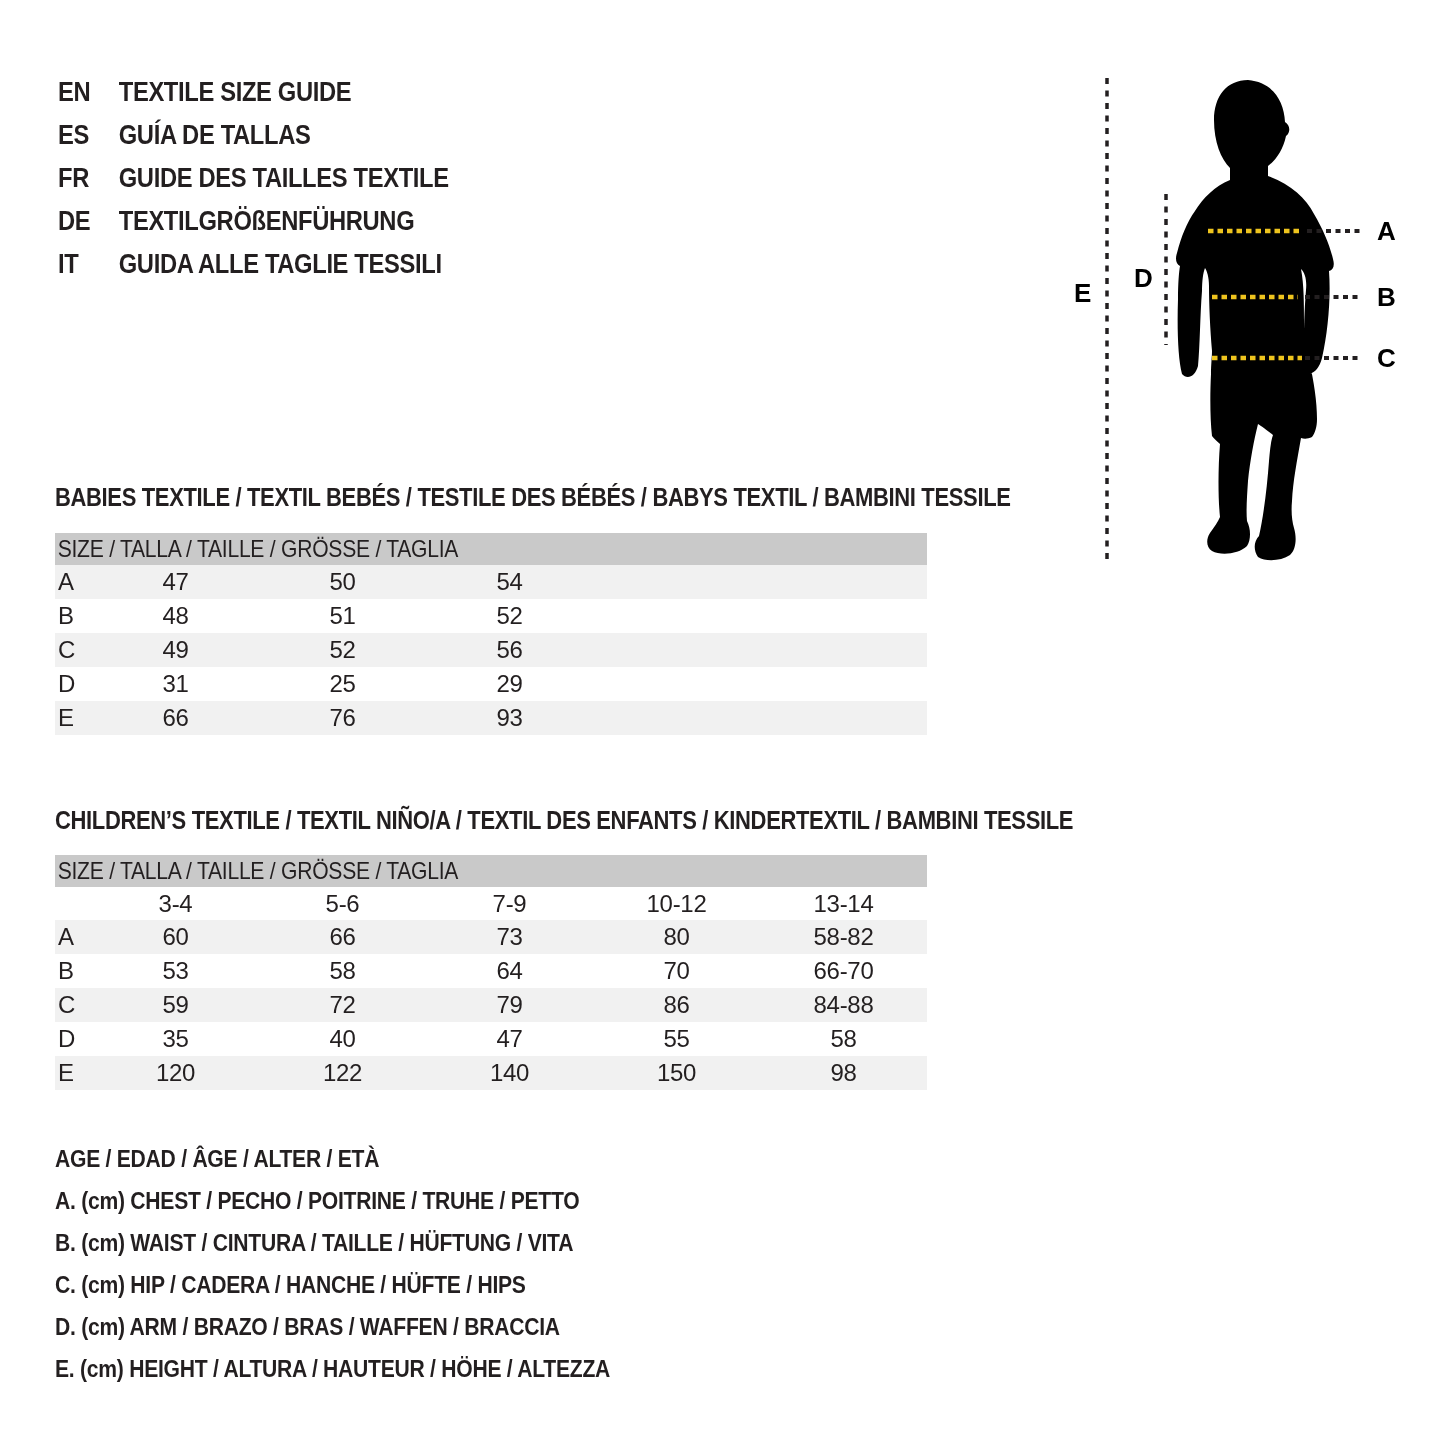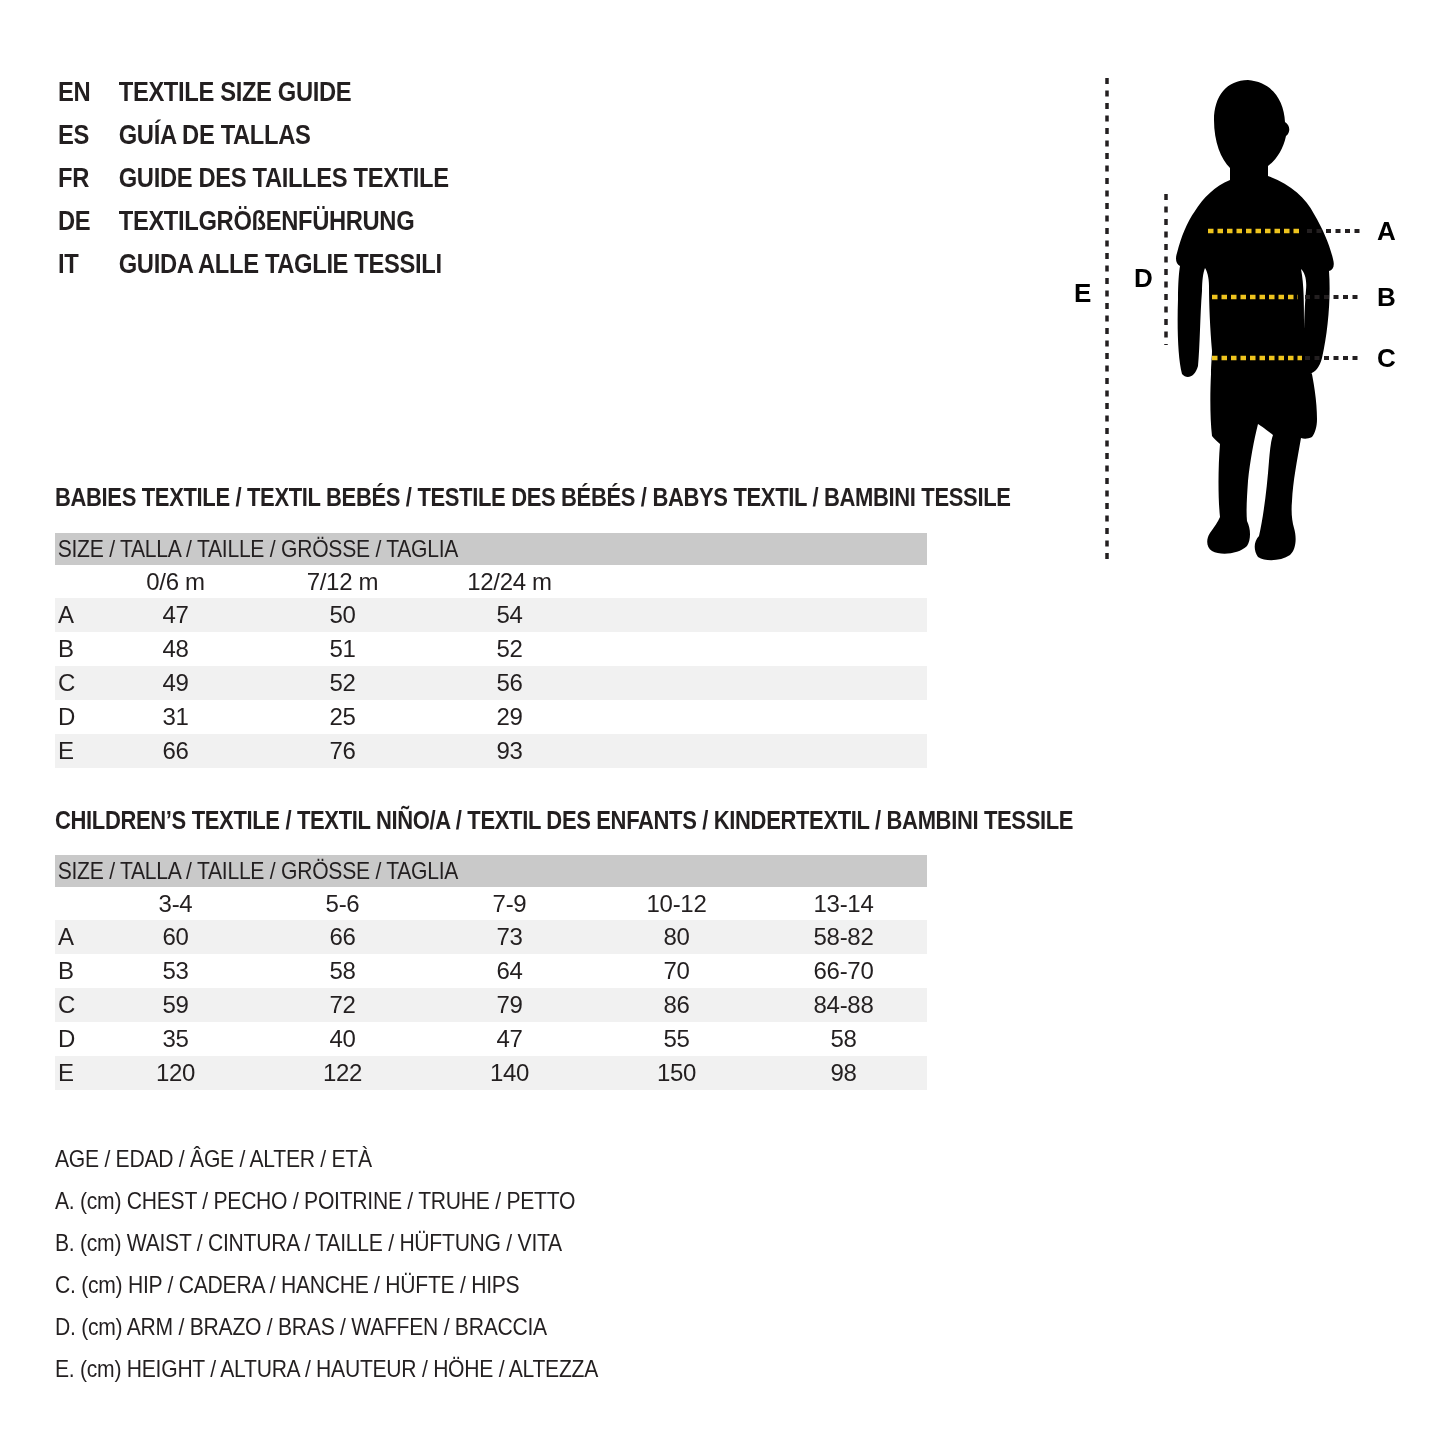--- a/index.html
+++ b/index.html
@@ -19,21 +19,21 @@
   .size-table{position:absolute;left:55px;width:872px;font-size:24px;letter-spacing:-0.3px;}
   .size-bar{height:32px;background:#c9c9c9;display:flex;align-items:center;}
   .size-bar span{padding-left:3px;white-space:nowrap;transform:scaleX(0.88);transform-origin:0 50%;}
   .trow{display:grid;grid-template-columns:37px 167px 167px 167px 167px 167px;
     height:34px;align-items:center;}
   .trow.colhdr{height:33px;}
   .trow.alt{background:#f1f1f1;}
   .tlabel{padding-left:3px;text-align:left;}
   .tcell{text-align:center;}
   
-  .legend{position:absolute;left:55px;top:1138px;}
+  .legend{position:absolute;left:55px;top:1138px;font-weight:bold;}
   .legend-line{height:42px;display:flex;align-items:center;font-size:24px;white-space:nowrap;
     letter-spacing:-0.3px;transform:scaleX(0.88);transform-origin:0 50%;}
   
   .figure-svg{position:absolute;left:1060px;top:60px;width:345px;height:520px;}
   .figure-svg text{font-family:"Liberation Sans", sans-serif;font-weight:700;font-size:26px;}
 </style>
 </head>
 <body>
 
 <div class="page">
@@ -130,26 +130,20 @@
     <text x="1377" y="367">C</text>
     <text x="1134" y="287">D</text>
     <text x="1074" y="302">E</text>
   </svg>
 
   <div class="section-title" style="top:483px;">BABIES TEXTILE / TEXTIL BEBÉS / TESTILE DES BÉBÉS / BABYS TEXTIL / BAMBINI TESSILE</div>
   <div class="size-table" style="top:533px;" id="babies-table">
       <div class="size-bar">
         <span>SIZE / TALLA / TAILLE / GRÖSSE / TAGLIA</span>
       </div>
-      <div class="trow colhdr">
-        <div class="tlabel"></div>
-        <div class="tcell">0/6 m</div>
-        <div class="tcell">7/12 m</div>
-        <div class="tcell">12/24 m</div>
-      </div>
       <div class="trow alt">
         <div class="tlabel">A</div>
         <div class="tcell">47</div>
         <div class="tcell">50</div>
         <div class="tcell">54</div>
       </div>
       <div class="trow">
         <div class="tlabel">B</div>
         <div class="tcell">48</div>
         <div class="tcell">51</div>

